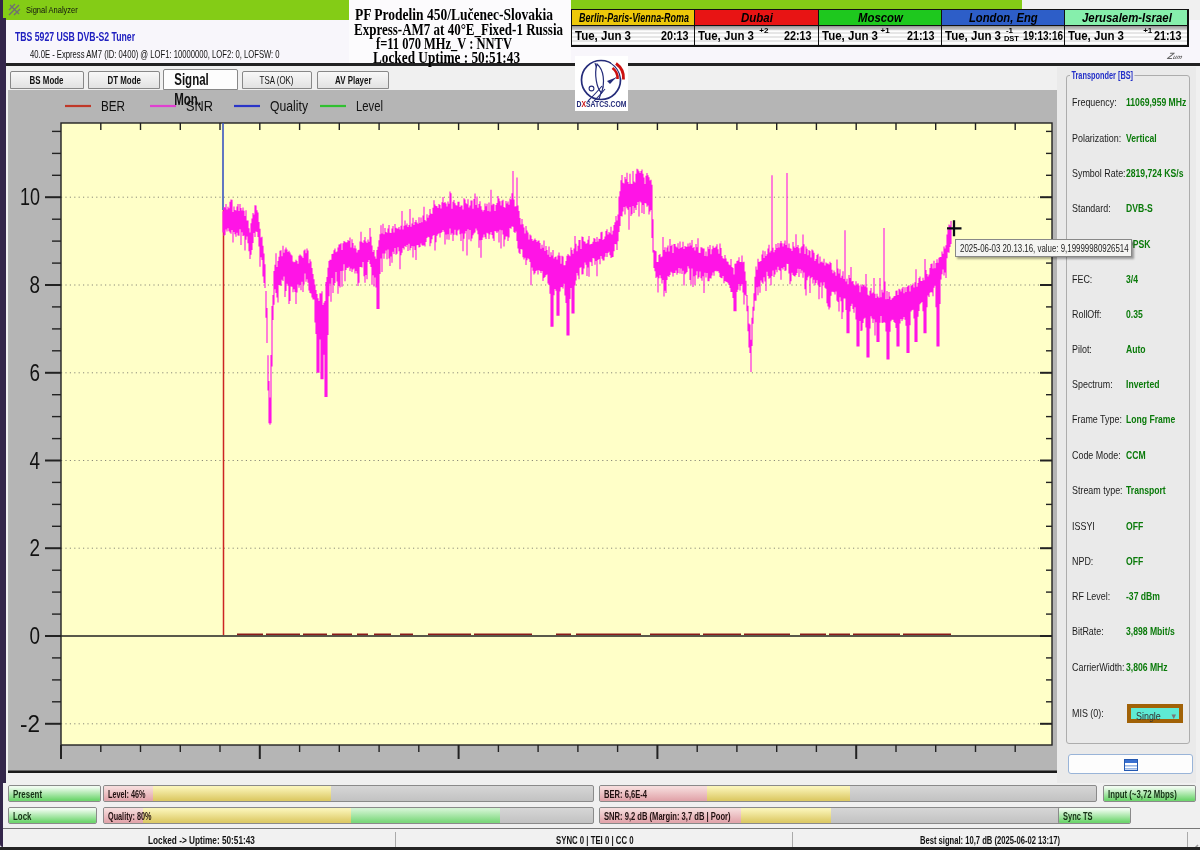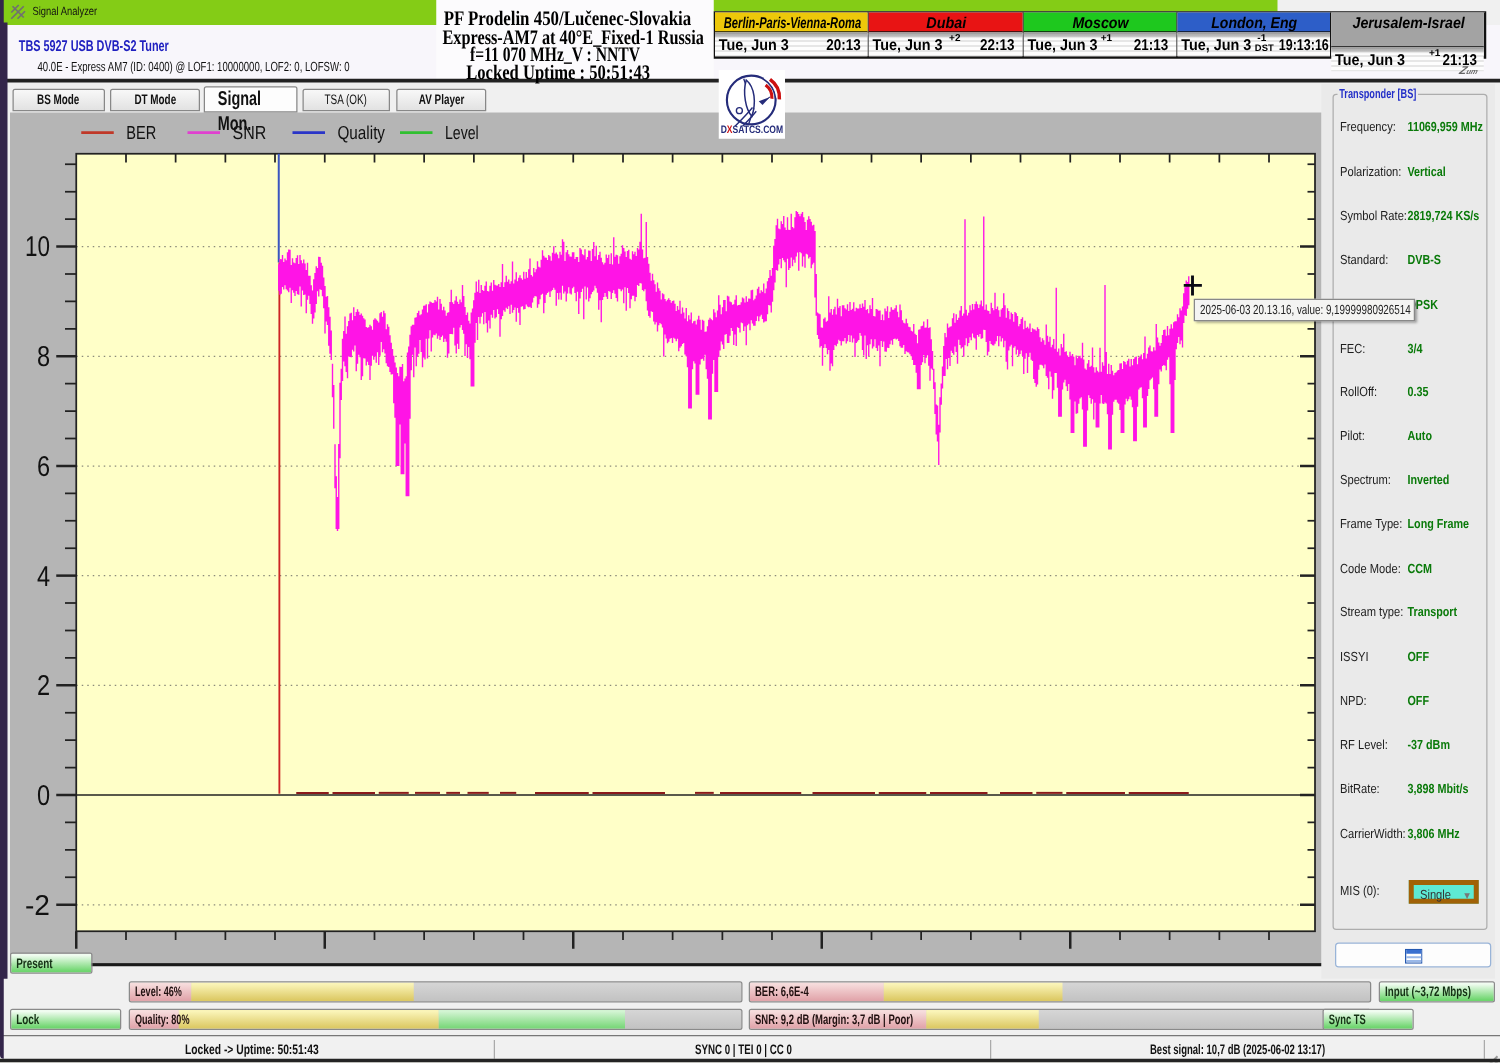--- a/index.html
+++ b/index.html
@@ -219,21 +219,21 @@
     <span style="position:absolute;right:3px;top:3px;color:#777;font-size:9px">▾</span>
   </div>
 <div style="position:absolute;left:1068px;top:754px;width:125px;height:20px;background:#fdfdfd;border:1px solid #99b4d8;border-radius:3px">
 <svg width="14" height="12" viewBox="0 0 14 12" style="position:absolute;left:55px;top:4px">
 <rect x="0.5" y="0.5" width="13" height="11" fill="#fff" stroke="#2458b0"></rect>
 <rect x="1" y="1" width="12" height="3" fill="#3a70d0"></rect>
 <rect x="1" y="6" width="12" height="1.6" fill="#9ab8e8"></rect>
 <rect x="1" y="9" width="12" height="1.6" fill="#9ab8e8"></rect>
 </svg>
   </div>
-<div style="position:absolute;left:8px;top:762px;width:66px;height:17px;background:linear-gradient(#d6d6d6,#c2c2c2);border:1px solid #8a8a8a;border-radius:2px;overflow:hidden">
+<div style="position:absolute;left:8px;top:785px;width:93px;height:17px;background:linear-gradient(#d6d6d6,#c2c2c2);border:1px solid #8a8a8a;border-radius:2px;overflow:hidden">
     <div style="position:absolute;left:0.00%;top:0;width:100.00%;height:100%;background:linear-gradient(#f0fcf0 8%,#6fd66f 92%)"></div>
 <span style="position:absolute;left:4px;top:2px;font-size:11px;font-weight:bold;color:#143014;white-space:nowrap;transform:scaleX(0.72);transform-origin:left">Present</span>
   </div>
 <div style="position:absolute;left:8px;top:807px;width:89px;height:17px;background:linear-gradient(#d6d6d6,#c2c2c2);border:1px solid #8a8a8a;border-radius:2px;overflow:hidden">
     <div style="position:absolute;left:0.00%;top:0;width:100.00%;height:100%;background:linear-gradient(#f0fcf0 8%,#6fd66f 92%)"></div>
 <span style="position:absolute;left:4px;top:2px;font-size:11px;font-weight:bold;color:#143014;white-space:nowrap;transform:scaleX(0.72);transform-origin:left">Lock</span>
   </div>
 <div style="position:absolute;left:103px;top:785px;width:491px;height:17px;background:linear-gradient(#d6d6d6,#c2c2c2);border:1px solid #8a8a8a;border-radius:2px;overflow:hidden">
     <div style="position:absolute;left:0.00%;top:0;width:10.00%;height:100%;background:linear-gradient(#f6dcdc 8%,#e2a6ac 92%)"></div>
     <div style="position:absolute;left:10.00%;top:0;width:36.40%;height:100%;background:linear-gradient(#faf4b8 8%,#ddca66 92%)"></div>
@@ -318,21 +318,21 @@
       </div>
 <div style="height:19px;background:repeating-linear-gradient(#fdfdfd 0 2px,#e6e6e6 2px 4px);position:relative">
 <div style="position:absolute;left:0;top:0;right:0;height:5px;background:linear-gradient(#8f8f8f,rgba(250,250,250,0))"></div>
 <span style="position:absolute;left:3px;top:3px;font-weight:bold;font-size:12.5px;white-space:nowrap;transform:scaleX(0.92);transform-origin:left">Tue, Jun 3</span>
 <span style="position:absolute;left:64px;top:0px;font-weight:bold;font-size:8px">-1</span>
         <span style="position:absolute;left:62px;top:8px;font-weight:bold;font-size:7.5px">DST</span>
 <span style="position:absolute;left:81.3px;top:3px;font-weight:bold;font-size:12.5px;white-space:nowrap;transform:scaleX(0.8);transform-origin:left">19:13:16</span>
 </div>
     </div>
     <div style="position:absolute;left:493.2px;top:0;width:123.3px;height:36px;border-right:1px solid #111">
-<div style="height:28px;background:#a3a3a3;border-bottom:1px solid #111;position:relative;overflow:hidden">
+<div style="height:16px;background:#86efac;border-bottom:1px solid #111;position:relative;overflow:hidden">
 <span style="position:absolute;left:16.7px;top:1px;font-style:italic;font-weight:bold;font-size:12.5px;white-space:nowrap;transform:scaleX(0.91);transform-origin:left;color:#000">Jerusalem-Israel</span>
       </div>
 <div style="height:19px;background:repeating-linear-gradient(#fdfdfd 0 2px,#e6e6e6 2px 4px);position:relative">
 <div style="position:absolute;left:0;top:0;right:0;height:5px;background:linear-gradient(#8f8f8f,rgba(250,250,250,0))"></div>
 <span style="position:absolute;left:3px;top:3px;font-weight:bold;font-size:12.5px;white-space:nowrap;transform:scaleX(0.92);transform-origin:left">Tue, Jun 3</span>
 <span style="position:absolute;left:78px;top:0px;font-weight:bold;font-size:8px">+1</span>
 <span style="position:absolute;left:88.8px;top:3px;font-weight:bold;font-size:12.5px;white-space:nowrap;transform:scaleX(0.86);transform-origin:left">21:13</span>
 </div>
     </div>
   </div>

